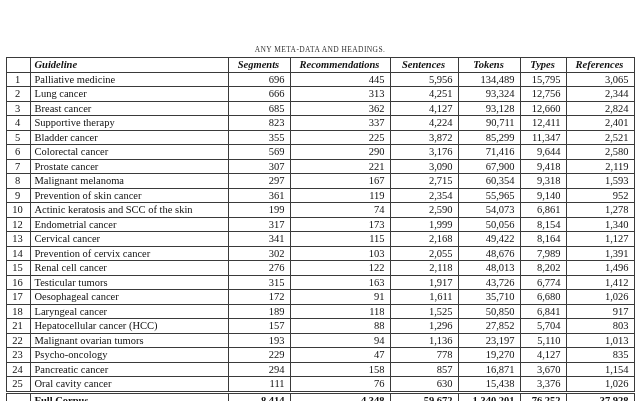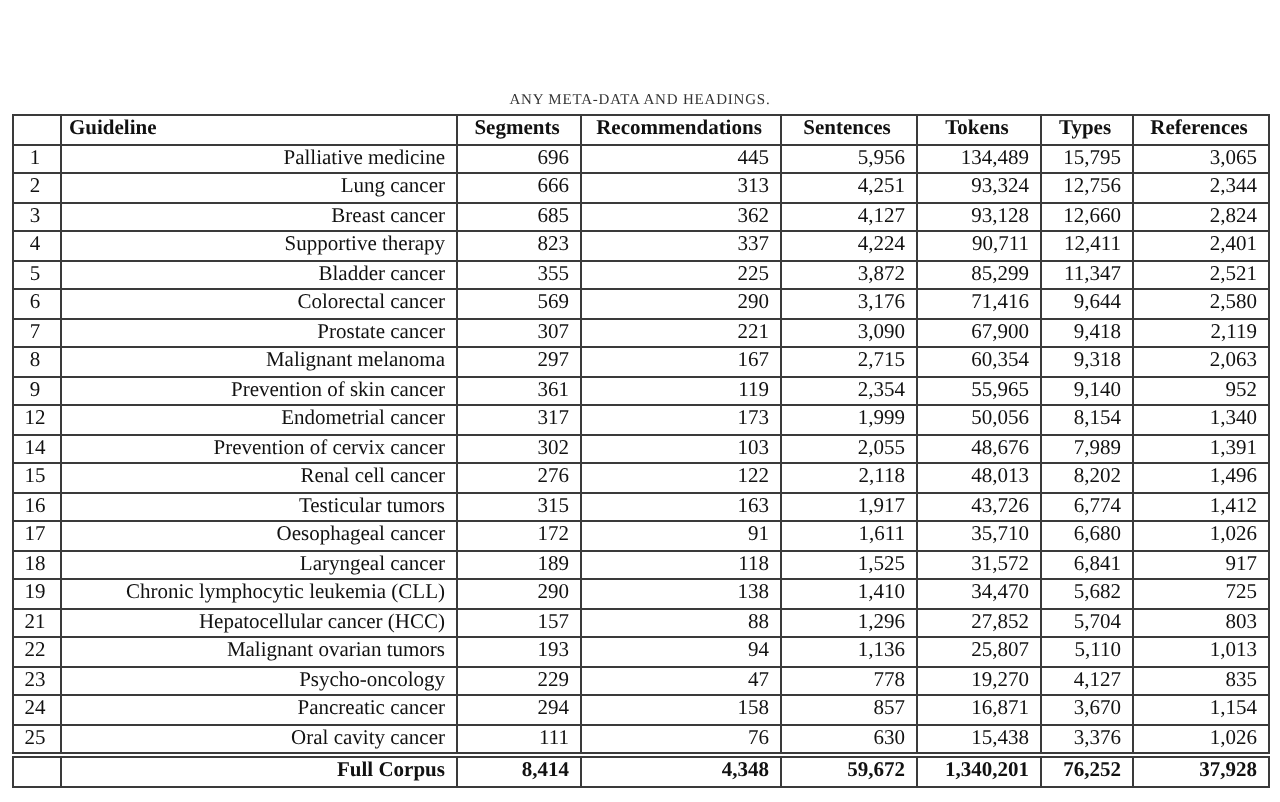--- a/index.html
+++ b/index.html
@@ -36,33 +36,33 @@
     font-size: 10.5px;
   }
   .corpus th, .corpus td {
     border: 1px solid #3a3a3a;
     padding: 1px 5px 1px 4px;
     line-height: 11.5px;
     white-space: nowrap;
     overflow: hidden;
     box-sizing: border-box;
   }
-  .corpus th { font-weight: bold; }
+  .corpus th { font-weight: bold; font-style: italic; }
   
   col.c0 { width: 24px; }
   col.c1 { width: 198px; }
   col.c2 { width: 62px; }
   col.c3 { width: 100px; }
   col.c4 { width: 68px; }
   col.c5 { width: 62px; }
   col.c6 { width: 46px; }
   col.c7 { width: 68px; }
   
   .corpus td.c0 { text-align: center; }
-  .corpus td.c1 { text-align: right; }
+  .corpus td.c1 { text-align: left; }
   .corpus td.c2, .corpus td.c3, .corpus td.c4,
   .corpus td.c5, .corpus td.c6, .corpus td.c7 { text-align: right; }
   .corpus th.c0 { text-align: center; }
   .corpus th.c1 { text-align: left; }
   .corpus th.c2, .corpus th.c3, .corpus th.c4,
   .corpus th.c5, .corpus th.c6, .corpus th.c7 { text-align: center; }
   
   .corpus tfoot td {
     font-weight: bold;
     border-top: 3px double #3a3a3a;
@@ -170,43 +170,63 @@
           <td class="c7">2,119</td>
         </tr>
         <tr>
           <td class="c0">8</td>
           <td class="c1">Malignant melanoma</td>
           <td class="c2">297</td>
           <td class="c3">167</td>
           <td class="c4">2,715</td>
           <td class="c5">60,354</td>
           <td class="c6">9,318</td>
-          <td class="c7">2,063</td>
+          <td class="c7">1,593</td>
         </tr>
         <tr>
           <td class="c0">9</td>
           <td class="c1">Prevention of skin cancer</td>
           <td class="c2">361</td>
           <td class="c3">119</td>
           <td class="c4">2,354</td>
           <td class="c5">55,965</td>
           <td class="c6">9,140</td>
           <td class="c7">952</td>
         </tr>
         <tr>
+          <td class="c0">10</td>
+          <td class="c1">Actinic keratosis and SCC of the skin</td>
+          <td class="c2">199</td>
+          <td class="c3">74</td>
+          <td class="c4">2,590</td>
+          <td class="c5">54,073</td>
+          <td class="c6">6,861</td>
+          <td class="c7">1,278</td>
+        </tr>
+        <tr>
           <td class="c0">12</td>
           <td class="c1">Endometrial cancer</td>
           <td class="c2">317</td>
           <td class="c3">173</td>
           <td class="c4">1,999</td>
           <td class="c5">50,056</td>
           <td class="c6">8,154</td>
           <td class="c7">1,340</td>
         </tr>
         <tr>
+          <td class="c0">13</td>
+          <td class="c1">Cervical cancer</td>
+          <td class="c2">341</td>
+          <td class="c3">115</td>
+          <td class="c4">2,168</td>
+          <td class="c5">49,422</td>
+          <td class="c6">8,164</td>
+          <td class="c7">1,127</td>
+        </tr>
+        <tr>
           <td class="c0">14</td>
           <td class="c1">Prevention of cervix cancer</td>
           <td class="c2">302</td>
           <td class="c3">103</td>
           <td class="c4">2,055</td>
           <td class="c5">48,676</td>
           <td class="c6">7,989</td>
           <td class="c7">1,391</td>
         </tr>
         <tr>
@@ -238,51 +258,41 @@
           <td class="c5">35,710</td>
           <td class="c6">6,680</td>
           <td class="c7">1,026</td>
         </tr>
         <tr>
           <td class="c0">18</td>
           <td class="c1">Laryngeal cancer</td>
           <td class="c2">189</td>
           <td class="c3">118</td>
           <td class="c4">1,525</td>
-          <td class="c5">31,572</td>
+          <td class="c5">50,850</td>
           <td class="c6">6,841</td>
           <td class="c7">917</td>
-        </tr>
-        <tr>
-          <td class="c0">19</td>
-          <td class="c1">Chronic lymphocytic leukemia (CLL)</td>
-          <td class="c2">290</td>
-          <td class="c3">138</td>
-          <td class="c4">1,410</td>
-          <td class="c5">34,470</td>
-          <td class="c6">5,682</td>
-          <td class="c7">725</td>
         </tr>
         <tr>
           <td class="c0">21</td>
           <td class="c1">Hepatocellular cancer (HCC)</td>
           <td class="c2">157</td>
           <td class="c3">88</td>
           <td class="c4">1,296</td>
           <td class="c5">27,852</td>
           <td class="c6">5,704</td>
           <td class="c7">803</td>
         </tr>
         <tr>
           <td class="c0">22</td>
           <td class="c1">Malignant ovarian tumors</td>
           <td class="c2">193</td>
           <td class="c3">94</td>
           <td class="c4">1,136</td>
-          <td class="c5">25,807</td>
+          <td class="c5">23,197</td>
           <td class="c6">5,110</td>
           <td class="c7">1,013</td>
         </tr>
         <tr>
           <td class="c0">23</td>
           <td class="c1">Psycho-oncology</td>
           <td class="c2">229</td>
           <td class="c3">47</td>
           <td class="c4">778</td>
           <td class="c5">19,270</td>

